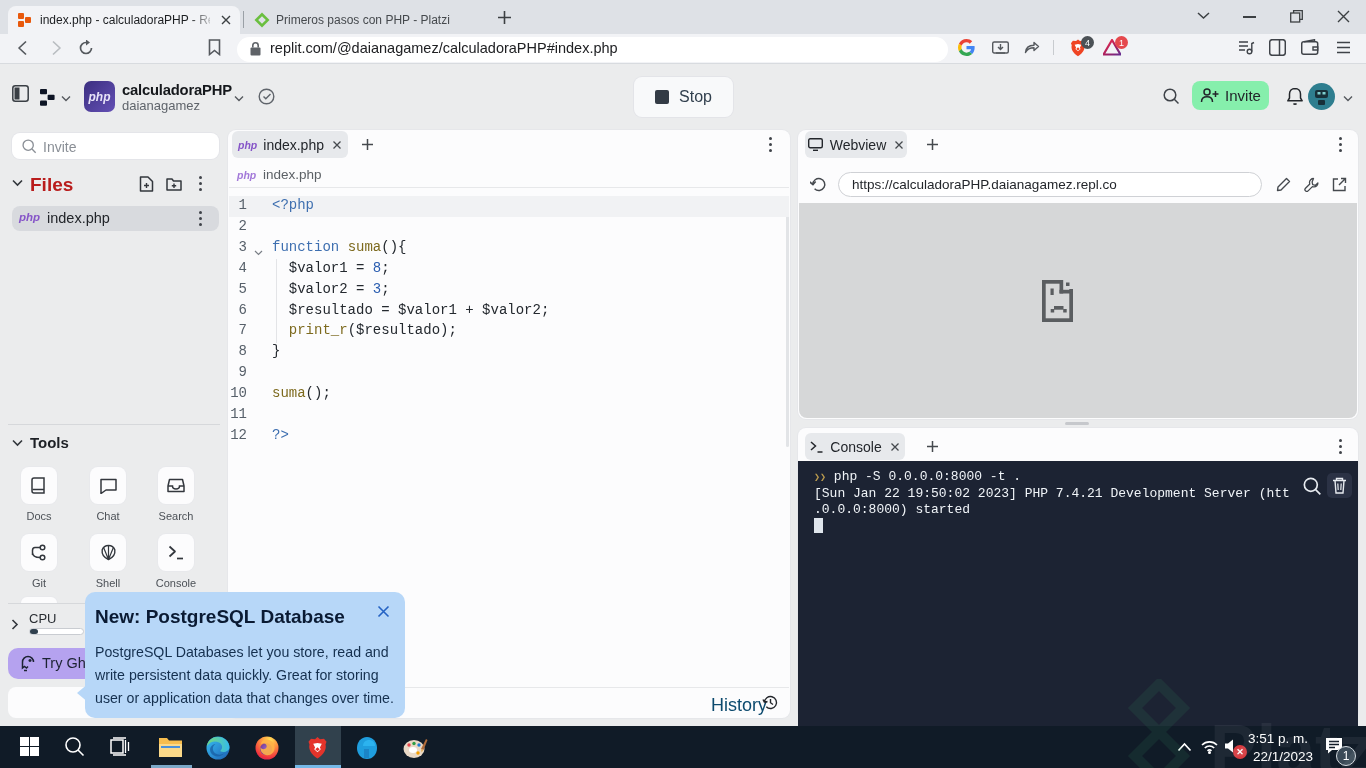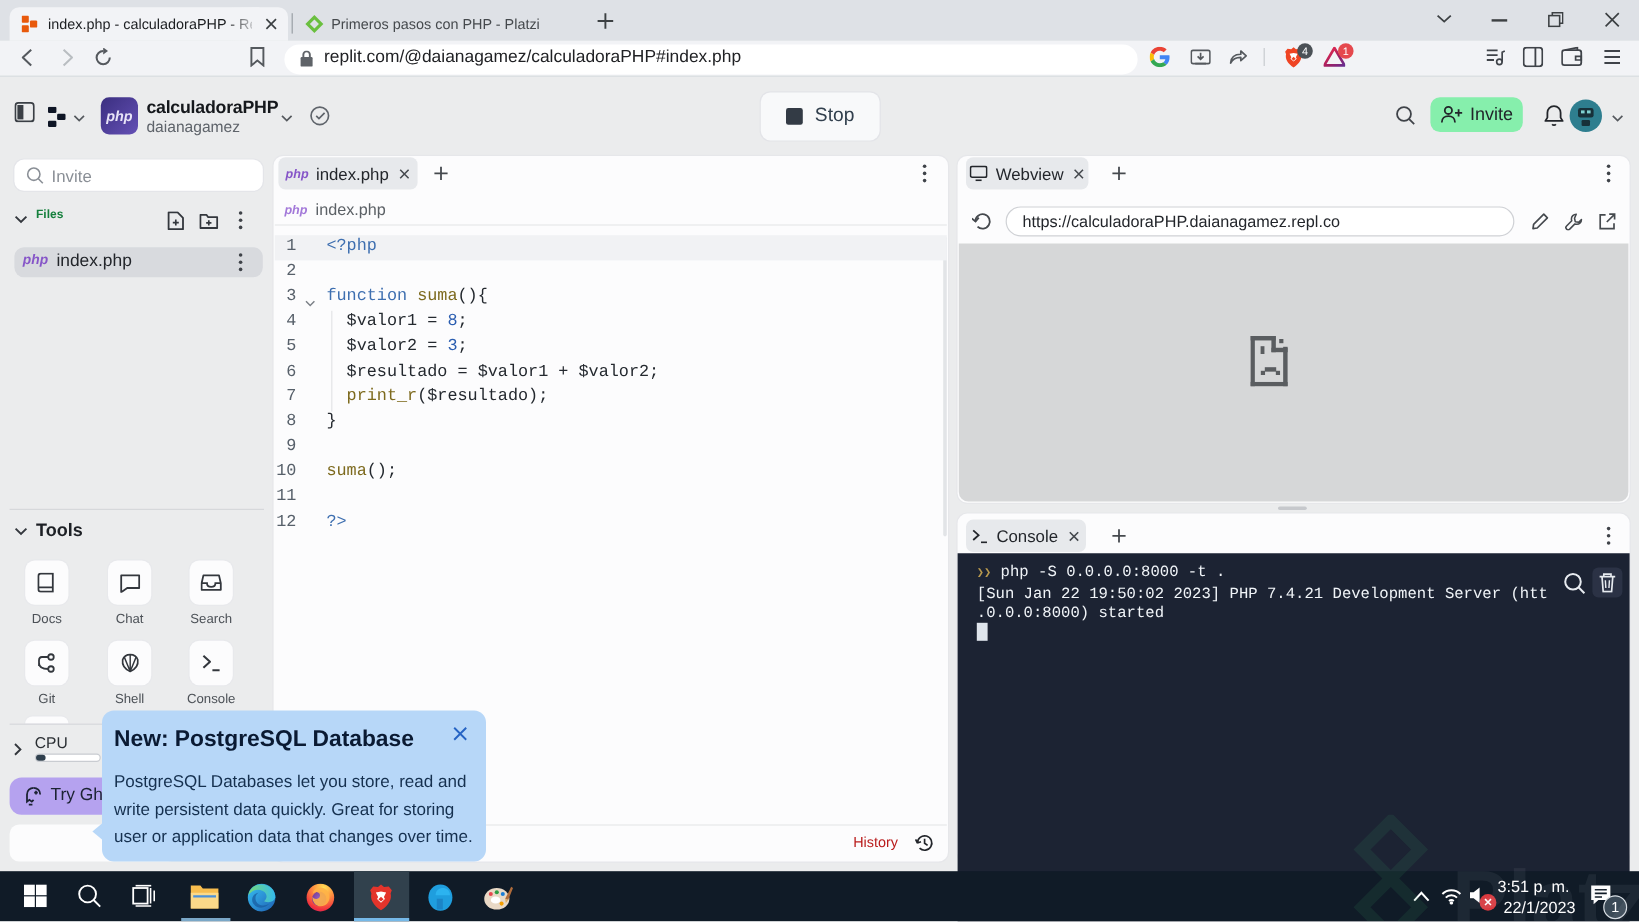--- a/index.html
+++ b/index.html
@@ -209,21 +209,21 @@
 
 <div id="searchbox"></div>
 <svg class="abs" style="left:22px;top:139px" width="15" height="15" viewBox="0 0 17 17">
       <circle cx="7" cy="7" r="5.8" fill="none" stroke="#8a8f96" stroke-width="1.5"></circle>
       <path d="M11.3 11.3 L15.5 15.5" stroke="#8a8f96" stroke-width="1.5"></path>
     </svg>
 <div class="abs" style="left:43px;top:139px;font-size:14px;color:#8a8f96">Invite</div>
 <svg class="abs" style="left:12px;top:179px" width="11" height="8" viewBox="0 0 11 8">
       <path d="M1 1.5 L5.5 6 L10 1.5" fill="none" stroke="#33373d" stroke-width="1.6"></path>
     </svg>
-<div class="abs" style="left:30px;top:174px;font-size:10px;font-weight:bold;color:#15803d">Files</div>
+<div class="abs" style="left:30px;top:174px;font-size:19px;font-weight:bold;color:#b91c1c">Files</div>
 <svg class="abs" style="left:139px;top:176px" width="15" height="16" viewBox="0 0 15 16">
       <path d="M1.5 1 H9 L13.5 5.5 V15 H1.5 Z" fill="none" stroke="#33373d" stroke-width="1.5" stroke-linejoin="round"></path>
       <path d="M7.5 7 V12 M5 9.5 H10" stroke="#33373d" stroke-width="1.4"></path>
     </svg>
 <svg class="abs" style="left:166px;top:177px" width="16" height="14" viewBox="0 0 16 14">
       <path d="M1 2 H6 L7.5 4 H15 V13 H1 Z" fill="none" stroke="#33373d" stroke-width="1.5" stroke-linejoin="round"></path>
       <path d="M8 6.5 V11 M5.8 8.8 H10.2" stroke="#33373d" stroke-width="1.4"></path>
     </svg>
 <div class="kebab" style="left:199px;top:176px">
       <i></i>
@@ -338,21 +338,21 @@
   <span class="vr">$valor1</span> = <span class="num">8</span>;
   <span class="vr">$valor2</span> = <span class="num">3</span>;
   <span class="vr">$resultado</span> = <span class="vr">$valor1</span> + <span class="vr">$valor2</span>;
   <span class="fn">print_r</span>(<span class="vr">$resultado</span>);
 }
 
 <span class="fn">suma</span>();
 
 <span class="kw">?&gt;</span></div>
 <div class="abs" style="left:229px;top:687px;width:560px;height:31px;border-top:1px solid #e7e8ea"></div>
-<div class="abs" style="left:711px;top:695px;font-size:12px;color:#b91c1c">History</div>
+<div class="abs" style="left:711px;top:695px;font-size:18px;color:#0c4a6e">History</div>
 <svg class="abs" style="left:762px;top:694px" width="17" height="17" viewBox="0 0 17 17">
       <path d="M2.5 8.5 A6 6 0 1 1 4.3 12.8 M2.5 8.5 L1 5.5 M2.5 8.5 L5.5 7.5" fill="none" stroke="#23262b" stroke-width="1.4"></path>
       <path d="M8.5 5 V8.7 L11 10.5" fill="none" stroke="#23262b" stroke-width="1.4"></path>
     </svg>
 
 
 <div class="panel" style="left:798px;top:130px;width:560px;height:289px"></div>
 <div class="ptab flexc" style="left:805px;top:131px;width:102px">
   <svg style="margin-right:7px" width="15" height="13" viewBox="0 0 15 13">
         <rect x="0.7" y="0.7" width="13.6" height="9" rx="1.5" fill="none" stroke="#23262b" stroke-width="1.4"></rect>

